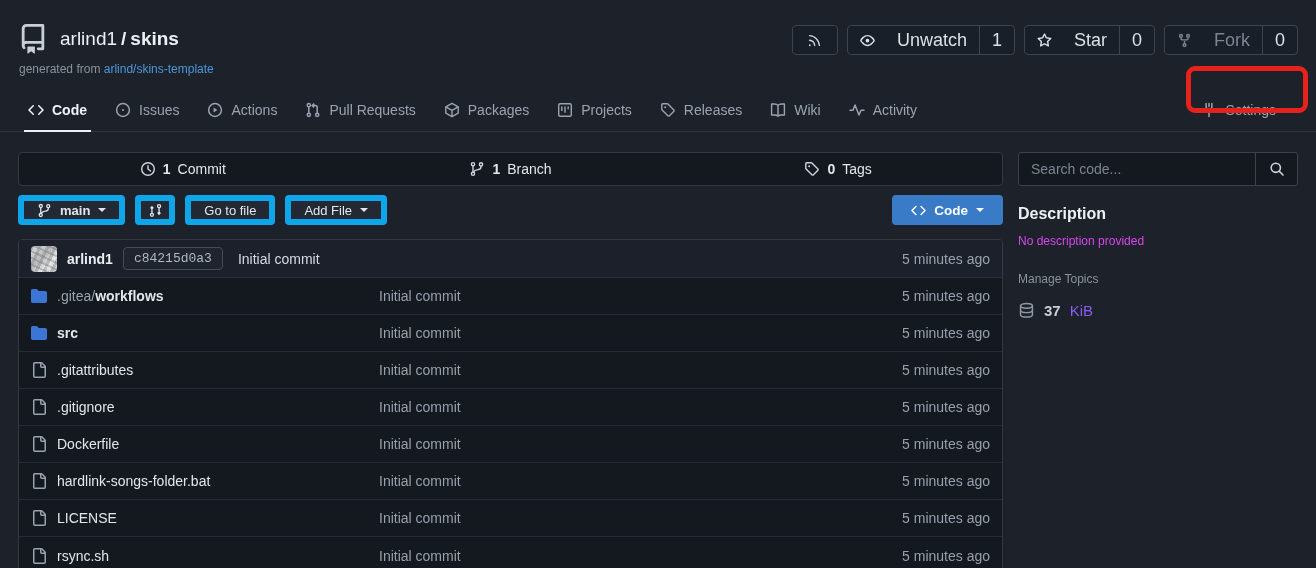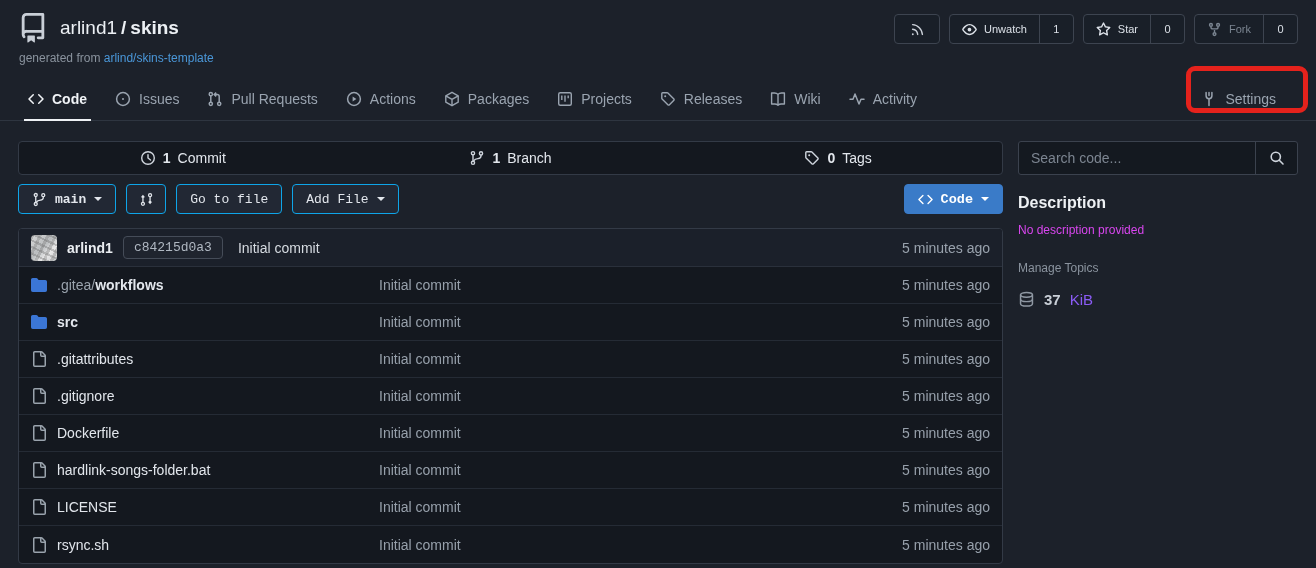--- a/index.html
+++ b/index.html
@@ -8,33 +8,33 @@
     background:#1c212a;
     color:#dbe0e7;
     font-family:"Liberation Sans", sans-serif;
     position:relative;
     overflow:hidden;
   }
   a { text-decoration:none; color:inherit; cursor:pointer; }
   svg { display:block; }
 
   
-  .repo-header { display:flex; justify-content:space-between; padding:13px 18px 0 18px; }
+  .repo-header { display:flex; justify-content:space-between; padding:24px 18px 0 18px; }
   .rh-left .title-row { display:flex; align-items:center; gap:12px; }
   .repo-icon { color:#c9cfd7; }
   .repo-title { font-size:19px; color:#ecf0f4; }
   .repo-title .owner { font-weight:400; }
   .repo-title .sep { font-weight:700; margin:0 4px; }
   .repo-title .name { font-weight:700; }
   .gen-from { font-size:12px; color:#8a939e; margin-top:8px; margin-left:1px; }
   .gen-from a { color:#4a97d9; }
 
   .rh-right { display:flex; gap:9px; align-items:flex-start; padding-top:1px; }
   .btn-group { display:flex; height:30px; border:1px solid #3d4450; border-radius:4px; overflow:hidden; background:#191f28; }
-  .btn-seg { display:flex; align-items:center; gap:7px; padding:0 12px; font-size:11px; color:#dbe0e7; }
+  .btn-seg { display:flex; align-items:center; gap:22px; padding:0 12px; font-size:18px; color:#dbe0e7; }
   .btn-seg svg { width:15px; height:15px; }
   .btn-count { border-left:1px solid #3d4450; justify-content:center; min-width:34px; }
   .btn-seg.dim { color:#7b8591; }
   .rss-btn { width:44px; justify-content:center; padding:0; }
 
   
   .tabs { display:flex; align-items:stretch; padding:0 14px; border-bottom:1px solid #2e3540; margin-top:12px; height:44px; }
   .tab { display:flex; align-items:center; gap:8px; padding:0 14px; font-size:14px; color:#9aa4b0; position:relative; }
   .tab svg { width:16px; height:16px; flex:0 0 auto; }
   .tab.active { color:#f0f3f6; font-weight:700; }
@@ -48,22 +48,22 @@
 
   
   .summary-bar { display:flex; height:34px; border:1px solid #333a46; border-radius:4px; background:#14181f; }
   .sum-cell { flex:1; display:flex; align-items:center; justify-content:center; gap:7px; font-size:14px; color:#e2e6ec; }
   .sum-cell svg { width:16px; height:16px; color:#cfd5dd; }
   .sum-cell strong { font-weight:700; }
 
   
   .toolbar { display:flex; gap:10px; margin-top:9px; align-items:center; }
   .tbtn { height:30px; display:inline-flex; align-items:center; gap:8px; padding:0 13px;
-          background:#222834; border:1px solid #0ea5e9; border-radius:4px;
-          font-size:13px; color:#e2e6ec; font-weight:500; cursor:pointer; font-family:Liberation Mono, monospace; }
+          background:#222834; border:6px solid #0ea5e9; border-radius:4px;
+          font-size:13px; color:#e2e6ec; font-weight:500; cursor:pointer; font-family:Liberation Sans, sans-serif; }
   .tbtn svg { width:15px; height:15px; }
   .branch-btn { font-weight:700; }
   .icon-btn { width:40px; justify-content:center; padding:0; }
   .code-btn { margin-left:auto; background:#3a7bc8; border-color:#3a7bc8; color:#ffffff; font-weight:600; font-size:13.5px; }
   .caret { width:0; height:0; border:4px solid transparent; border-top-color:currentColor; margin-top:4px; }
 
   
   .file-table { margin-top:14px; border:1px solid #333a46; border-radius:4px; overflow:hidden; background:#14181f; }
   .commit-row { display:flex; align-items:center; height:38px; background:#1b202a; padding:0 12px;
                 border-bottom:1px solid #2a303b; gap:10px; font-size:14px; }
@@ -192,36 +192,36 @@
         <svg viewBox="0 0 16 16" fill="none" stroke="currentColor" stroke-width="1.5">
           <circle cx="8" cy="8" r="6.4"></circle>
           <circle cx="8" cy="8" r="1" fill="currentColor" stroke="none"></circle>
         </svg>
       </span>
     <span>Issues</span>
   </a>
   <a class="tab">
     <span>
         <svg viewBox="0 0 16 16" fill="none" stroke="currentColor" stroke-width="1.5">
+          <circle cx="8" cy="8" r="6.4"></circle>
+          <path d="M6.6 5.4l3.8 2.6-3.8 2.6z" fill="currentColor" stroke="none"></path>
+        </svg>
+      </span>
+    <span>Actions</span>
+  </a>
+  <a class="tab">
+    <span>
+        <svg viewBox="0 0 16 16" fill="none" stroke="currentColor" stroke-width="1.5">
           <circle cx="3.8" cy="3.2" r="1.6"></circle>
           <circle cx="3.8" cy="12.8" r="1.6"></circle>
           <circle cx="12.2" cy="12.8" r="1.6"></circle>
           <path d="M3.8 4.9v6.2M9.2 1.6l-2 1.9 2 1.9M7.6 3.5h2.6c1.1 0 2 .9 2 2v5.6"></path>
         </svg>
       </span>
     <span>Pull Requests</span>
-  </a>
-  <a class="tab">
-    <span>
-        <svg viewBox="0 0 16 16" fill="none" stroke="currentColor" stroke-width="1.5">
-          <circle cx="8" cy="8" r="6.4"></circle>
-          <path d="M6.6 5.4l3.8 2.6-3.8 2.6z" fill="currentColor" stroke="none"></path>
-        </svg>
-      </span>
-    <span>Actions</span>
   </a>
   <a class="tab">
     <span>
         <svg viewBox="0 0 16 16" fill="none" stroke="currentColor" stroke-width="1.4" stroke-linejoin="round">
           <path d="M8 1.3 14.2 4.8v6.4L8 14.7 1.8 11.2V4.8Z"></path>
           <path d="M1.8 4.8 8 8.3l6.2-3.5M8 8.3v6.4"></path>
         </svg>
       </span>
     <span>Packages</span>
   </a>

